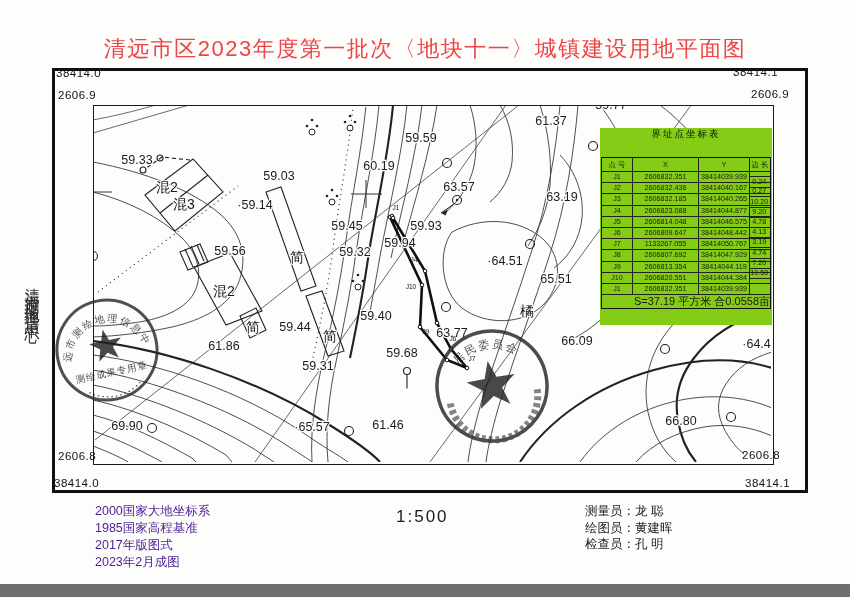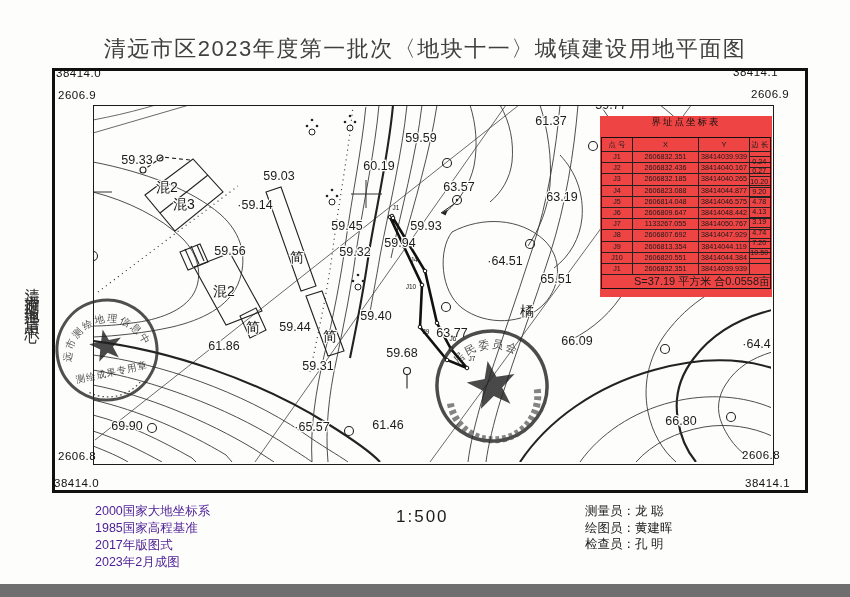--- a/index.html
+++ b/index.html
@@ -1,28 +1,28 @@
 <!DOCTYPE html>
 <html><head>
 <meta charset="utf-8">
 <style>
   html,body{margin:0;padding:0;background:#e8e8e6;}
   .page{position:relative;width:850px;height:597px;background:#fdfdfc;overflow:hidden;
         font-family:"Liberation Sans","DejaVu Sans",sans-serif;color:#1a1a1a;}
   .title{position:absolute;left:0;top:34px;width:100%;text-align:center;font-size:22px;
-         letter-spacing:1.5px;color:#404040;}
+         letter-spacing:1.5px;color:#ef4444;}
   .outer-frame{position:absolute;left:52px;top:68px;width:750px;height:419px;border:3px solid #111;}
   .inner-frame{position:absolute;left:93px;top:105px;width:679px;height:358px;border:1.2px solid #1a1a1a;}
   .corner{position:absolute;font-size:11.5px;color:#111;letter-spacing:.5px;}
   .side-text{position:absolute;left:22px;top:276px;height:200px;writing-mode:vertical-rl;
              font-size:15px;letter-spacing:4px;color:#2d2d2d;}
   
-  .coord-table{position:absolute;left:600px;top:116px;width:172px;background:#ef4444;font-size:7.2px;}
+  .coord-table{position:absolute;left:600px;top:128px;width:172px;background:#84cc16;font-size:7.2px;}
   .ct-title{text-align:center;font-size:9.5px;letter-spacing:2px;margin-bottom:2px;color:#111;}
-  .tbox{position:relative;border:1.6px solid #111;width:168px;margin:8px auto;}
+  .tbox{position:relative;border:1.6px solid #111;width:168px;margin:16px auto;}
   .thead{display:flex;height:13px;line-height:13px;border-bottom:.8px solid #222;font-size:7.4px;}
   .thead div{text-align:center;}
   .h1{width:30px;border-right:.8px solid #222;}
   .h2{width:65px;border-right:.8px solid #222;}
   .h3{width:50px;border-right:.8px solid #222;}
   .h4{flex:1;}
   .trows{position:relative;}
   .trow{display:flex;height:10.2px;line-height:10.2px;border-top:.8px solid #222;}
   .trow:first-child{border-top:none;}
   .c1{width:30px;text-align:center;border-right:.8px solid #222;}

